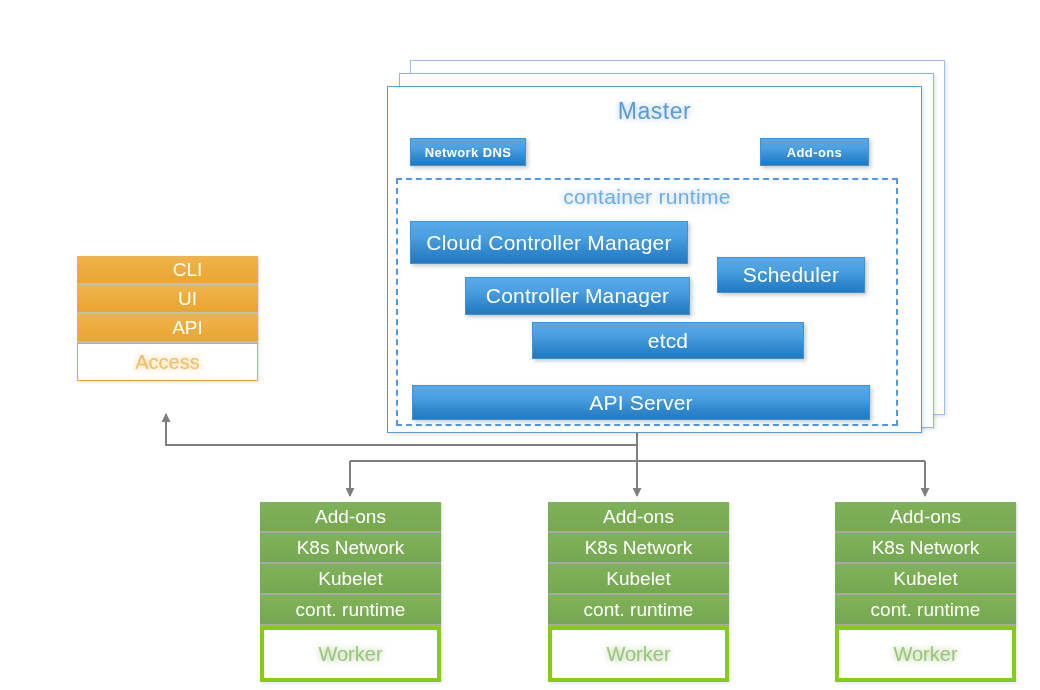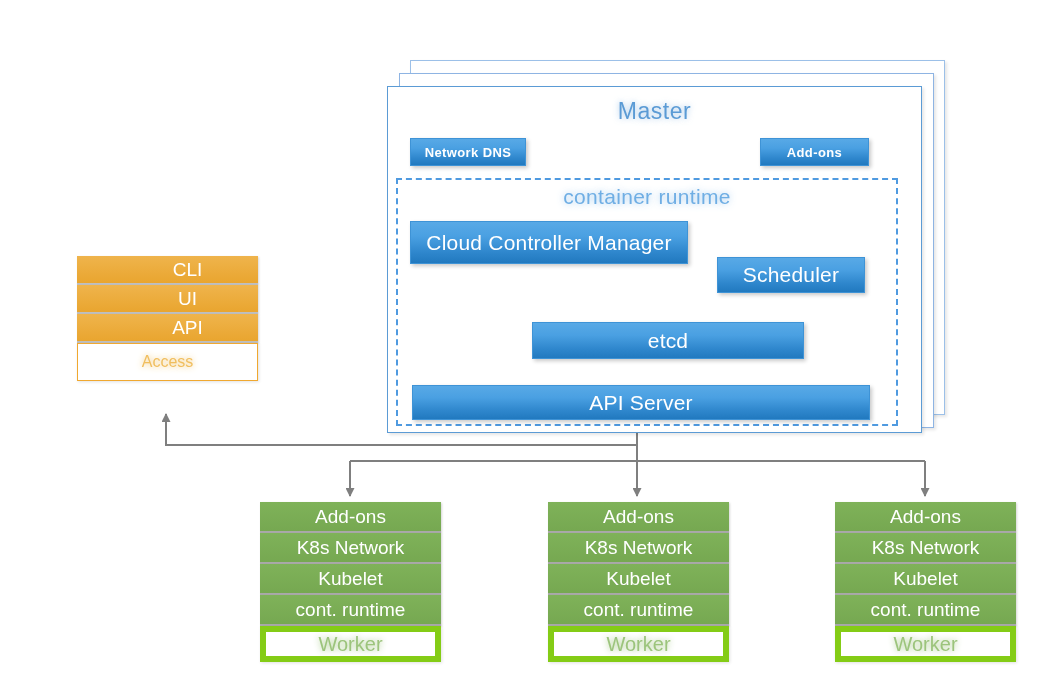--- a/index.html
+++ b/index.html
@@ -107,21 +107,21 @@
     font-size: 19px;
     border-bottom: 2px solid #BFBFBF;
     box-shadow: 1px 1px 2px rgba(0,0,0,0.16);
     padding-left: 40px;
   }
   .access-label {
     background: #ffffff;
     border: 1px solid #F0A830;
     height: 38px;
     display: flex; align-items: center; justify-content: center;
-    font-size: 16px;
+    font-size: 20px;
     color: #F0BE5E;
     text-shadow: 0 0 6px rgba(240,190,94,0.9);
     box-shadow: 1px 1px 3px rgba(0,0,0,0.12);
   }
 
   
   .worker {
     position: absolute;
     width: 181px;
     top: 484px;
@@ -135,22 +135,22 @@
     color: #ffffff;
     height: 31px;
     display: flex; align-items: center; justify-content: center;
     font-size: 19px;
     border-bottom: 2px solid #A9A9A9;
     box-shadow: 1px 1px 2px rgba(0,0,0,0.16);
     white-space: nowrap;
   }
   .worker-label {
     background: #ffffff;
-    border: 6px solid #84cc16;
-    height: 36px;
+    border: 4px solid #84cc16;
+    height: 56px;
     display: flex; align-items: center; justify-content: center;
     font-size: 20px;
     color: #9CC47C;
     text-shadow: 0 0 6px rgba(156,196,124,0.9);
     box-shadow: 1px 1px 3px rgba(0,0,0,0.12);
   }
 </style>
 </head>
 <body>
 
@@ -197,20 +197,21 @@
 
   <div class="blue-box small" id="box-cluster-dns">Network DNS</div>
 
   <div class="blue-box small" id="box-master-addons">Add-ons</div>
 
   <div class="runtime-box"></div>
   <div class="runtime-title">container runtime</div>
 
   <div class="blue-box" id="box-cloud-controller">Cloud Controller Manager</div>
 
+  <div class="blue-box" id="box-controller-mgr">Controller Manager</div>
 
   <div class="blue-box" id="box-etcd">etcd</div>
 
   <div class="blue-box" id="box-scheduler">Scheduler</div>
 
   <div class="blue-box" id="box-api-server">API Server</div>
 
   <div class="access-stack">
     <div class="access-row">CLI</div>
     <div class="access-row">UI</div>

